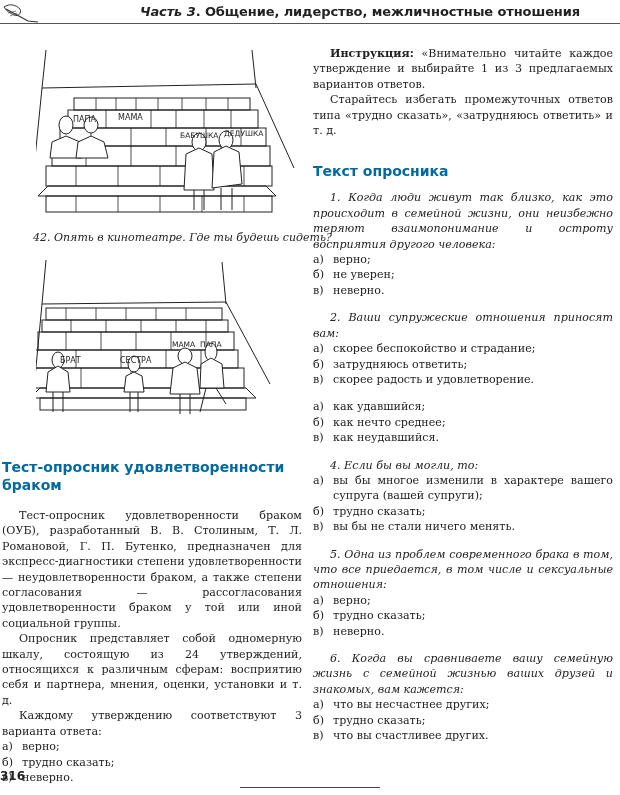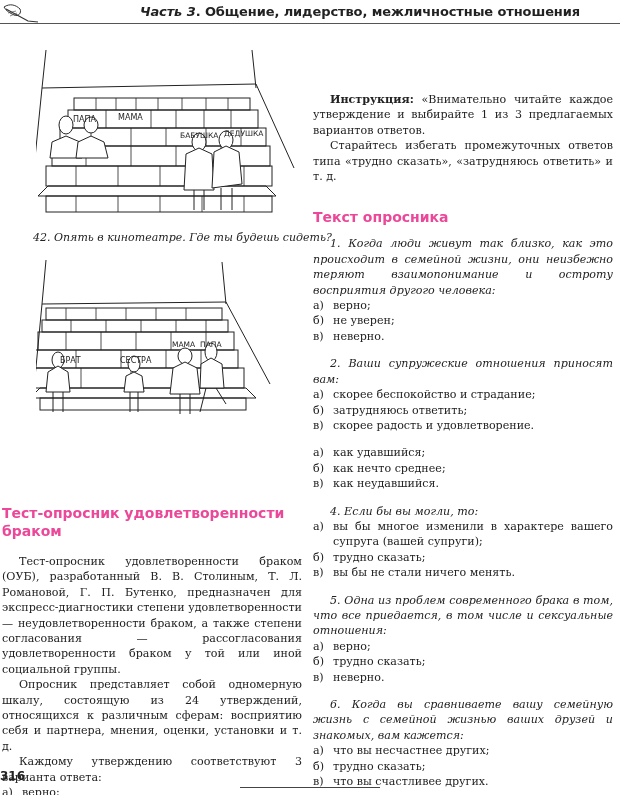--- a/index.html
+++ b/index.html
@@ -8,25 +8,25 @@
   .header .logo { position:absolute; left:2px; top:1px; width:40px; height:24px; }
   .header .title { position:absolute; left:140px; top:4px; font-family:"DejaVu Sans", sans-serif; font-size:13px; font-weight:bold; color:#222; letter-spacing:-0.1px; }
   .header .title i { font-style:italic; }
   .header .rule { position:absolute; left:0; top:23px; width:620px; height:1px; background:#555; }
 
   .figure { position:absolute; }
   .fig1 { left:36px; top:50px; width:262px; height:170px; }
   .fig2 { left:36px; top:260px; width:262px; height:170px; }
   .caption { position:absolute; left:33px; top:231px; font-size:11px;font-style:italic; }
 
-  .col { position:absolute; font-size:11.1px; line-height:15.4px;margin-top:46px; }
+  .col { position:absolute; font-size:11.1px; line-height:15.4px; }
   .left { left:2px; top:458px; width:300px; }
   .right { left:313px; top:46px; width:300px; }
 
-  h2 { font-family:"DejaVu Sans", sans-serif; font-weight:bold; font-size:14px; line-height:18px; margin:0; color:#ec4899; }
+  h2 { font-family:"DejaVu Sans", sans-serif; font-weight:bold; font-size:14px; line-height:18px; margin:0; color:#0369a1; }
   p { margin:0; text-align:justify; text-align-last:left; }
   .indent { text-indent:17px; }
   .opt { display:flex; }
   .opt .lbl { width:20px; flex:none; }
   .opt .txt { flex:1; text-align:justify; }
   .q { font-style:italic; text-indent:17px; text-align:justify; }
   .gap { height:12px; }
   .footer-num { position:absolute; left:0; width:620px; text-align:left; top:769px; font-family:"DejaVu Sans", sans-serif; font-weight:bold; font-size:12px; }
   .footer-rule { position:absolute; left:240px; top:787px; width:140px; height:1px; background:#444; }
   svg text { font-family:"DejaVu Sans", sans-serif; }

